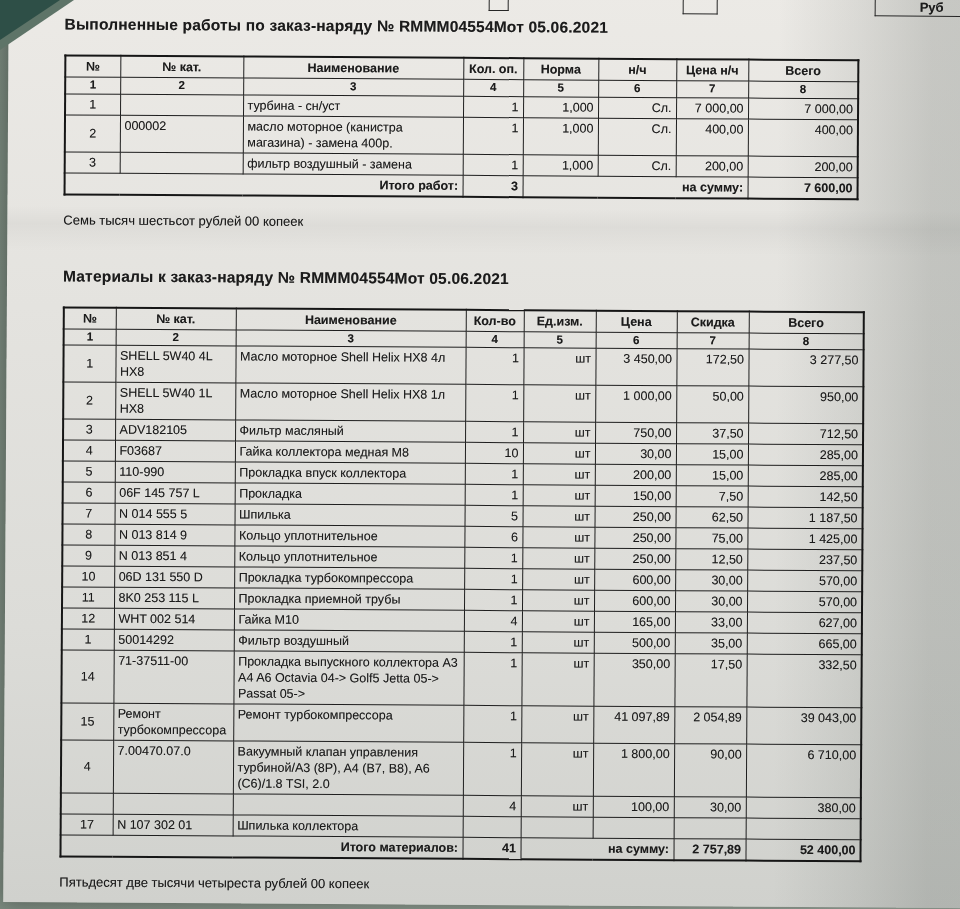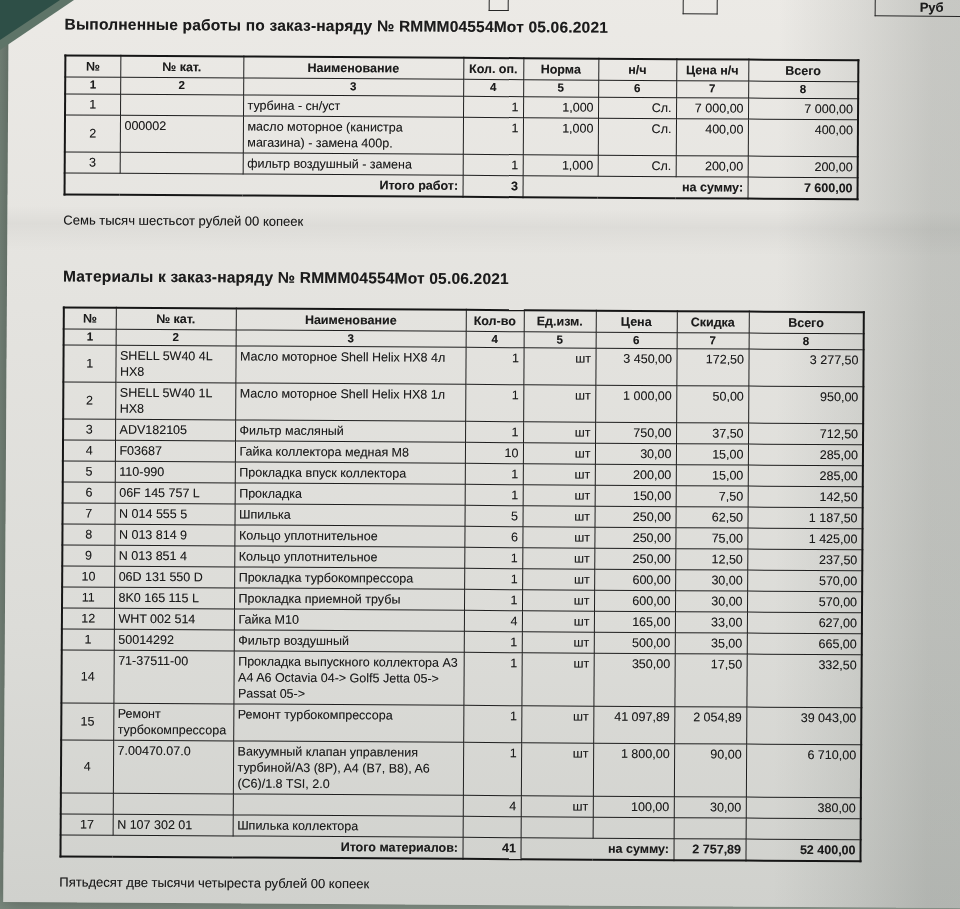--- a/index.html
+++ b/index.html
@@ -292,21 +292,21 @@
     <td>Прокладка турбокомпрессора</td>
     <td class="r">1</td>
     <td class="c">шт</td>
     <td class="r">600,00</td>
     <td class="r">30,00</td>
     <td class="r">570,00</td>
   </tr>
 
   <tr>
     <td class="num">11</td>
-    <td class="cat">8K0 165 115 L</td>
+    <td class="cat">8K0 253 115 L</td>
     <td>Прокладка приемной трубы</td>
     <td class="r">1</td>
     <td class="c">шт</td>
     <td class="r">600,00</td>
     <td class="r">30,00</td>
     <td class="r">570,00</td>
   </tr>
 
   <tr>
     <td class="num">12</td>

